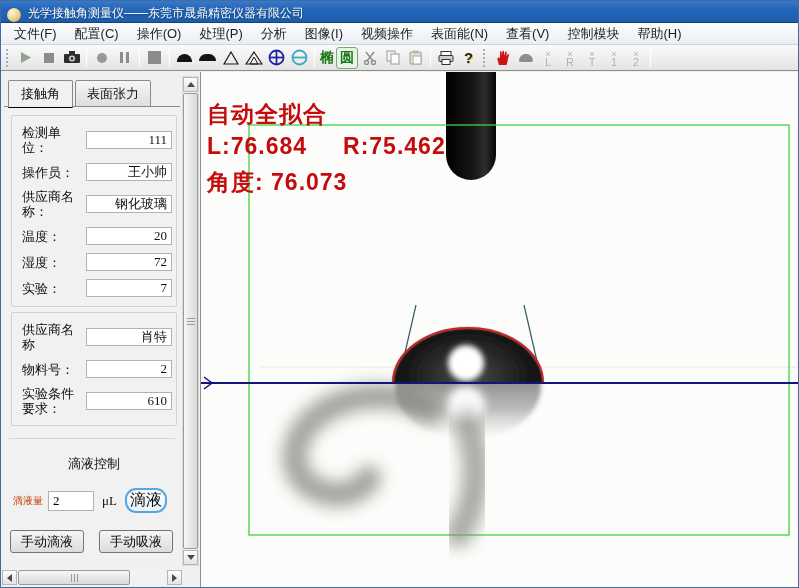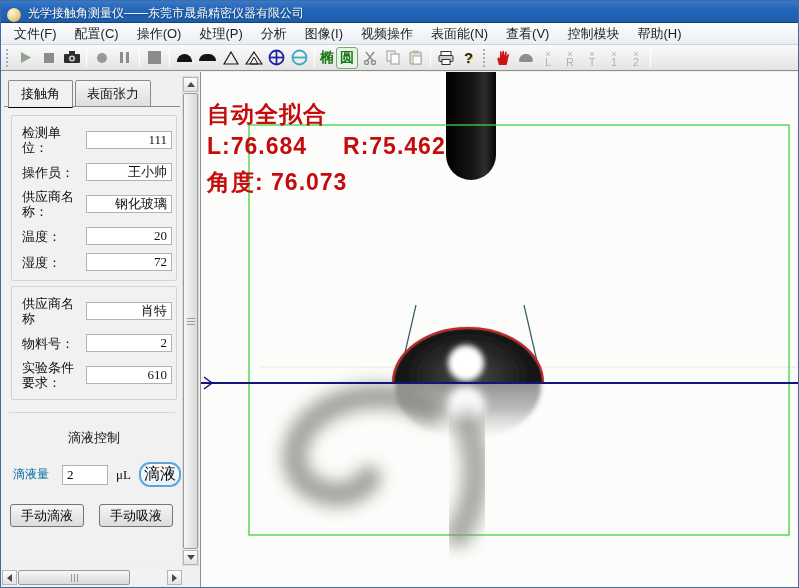--- a/index.html
+++ b/index.html
@@ -45,21 +45,21 @@
   .paneborder { position:absolute; left:3px; right:20px; top:34px; bottom:22px; border-top:1px solid #8a8a8a; background:#f1f1f1; }
   .groupbox { border:1px solid #d2d2d2; border-radius:2px; margin:8px 6px 0 10px; padding:9px 5px 1px 10px; }
   .row { display:flex; align-items:center; margin-bottom:8px; }
   .row .lbl { width:64px; flex:none; font-size:13px; color:#101010; line-height:15px; }
   .row input { width:86px; height:18px; border:1px solid #a9b4be; background:#fff; font-size:13px; color:#101010; text-align:right; padding:0 4px; font-family:inherit; }
   .grouphdr { display:flex; align-items:center; margin:16px 8px 15px 12px;flex-direction:column; }
   .grouphdr .t { font-size:13px; color:#101010; flex:none; }
   .grouphdr .ln { flex:1; height:1px; background:#c9c9c9; margin-left:6px; }
   .toprule { height:1px; background:#d6d6d6; margin:12px 8px 0 8px; }
   .droprow { display:flex; align-items:center; margin:0 0 0 12px; }
-  .droprow .lbl2 { font-size:12px; color:#0369a1; margin-right:13px; }
+  .droprow .lbl2 { font-size:10px; color:#c2410c; margin-right:5px; }
   .droprow input { width:46px; height:20px; border:1px solid #a9b4be; background:#fff; font-size:13px; padding:0 4px; font-family:inherit; }
   .unit { font-size:13px; color:#101010; margin:0 8px 0 8px; }
   .btn-drop { width:42px; height:25px; border:2px solid #56a7e0; border-radius:11px; background:linear-gradient(#fefefe,#e9f3fb); font-size:16px; color:#0a0a0a; font-family:inherit; }
   .btnrow { display:flex; margin:17px 0 0 9px; }
   .btn { height:23px; border:1px solid #757575; border-radius:3px; background:linear-gradient(#f6f6f6,#dcdcdc); font-size:13px; color:#0a0a0a; padding:0 10px; font-family:inherit; }
   .btn + .btn { margin-left:15px; }
 
   
   .vscroll { position:absolute; top:4px; right:1px; width:17px; bottom:21px; background:#f2f2f2; border:1px solid #dcdcdc; }
   .varrow { position:absolute; left:0; width:15px; height:15px; background:linear-gradient(#fdfdfd,#e3e3e3); border:1px solid #b5b5b5; display:flex; align-items:center; justify-content:center; }
@@ -261,20 +261,24 @@
               <span class="lbl">供应商名称：</span>
               <input readonly="" value="钢化玻璃" style="">
             </div>
           <div class="row">
               <span class="lbl">温度：</span>
               <input readonly="" value="20" style="">
             </div>
           <div class="row">
               <span class="lbl">湿度：</span>
               <input readonly="" value="72" style="">
+            </div>
+          <div class="row">
+              <span class="lbl">实验：</span>
+              <input readonly="" value="7" style="">
             </div>
         </div>
         <div class="groupbox" style="margin-top:5px;">
           <div class="row">
               <span class="lbl">供应商名称</span>
               <input readonly="" value="肖特" style="">
             </div>
           <div class="row">
               <span class="lbl">物料号：</span>
               <input readonly="" value="2" style="">

